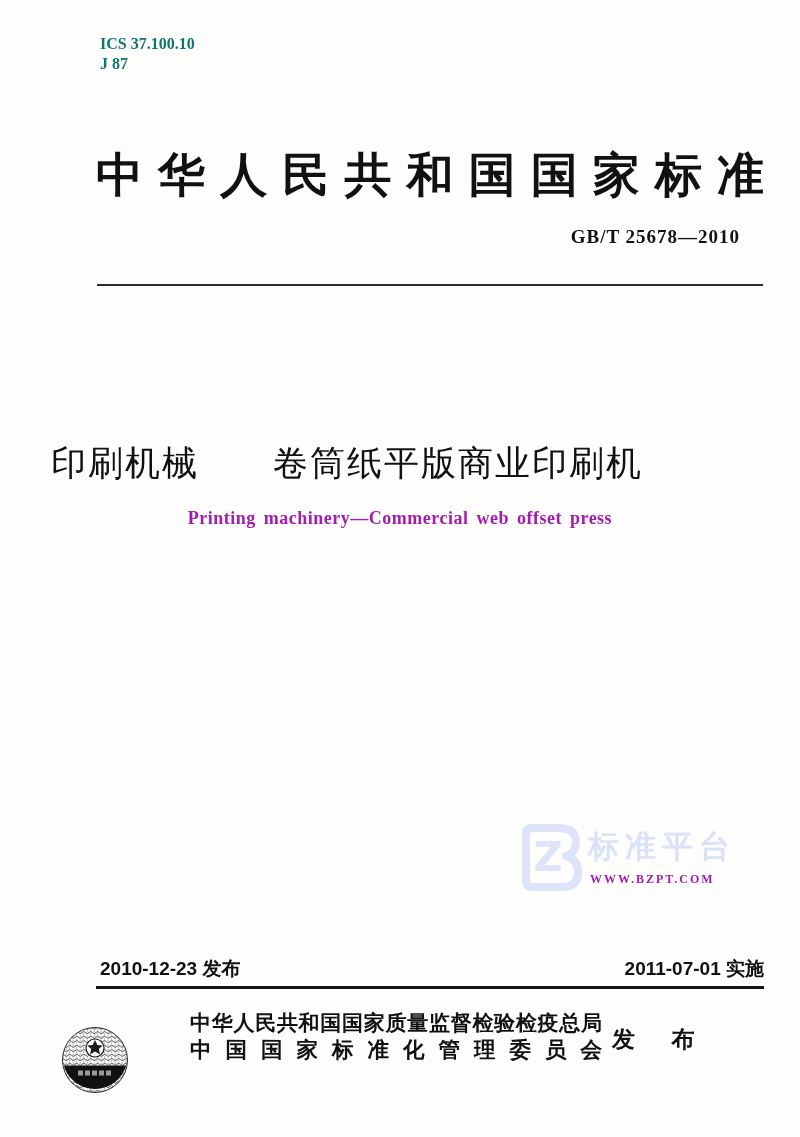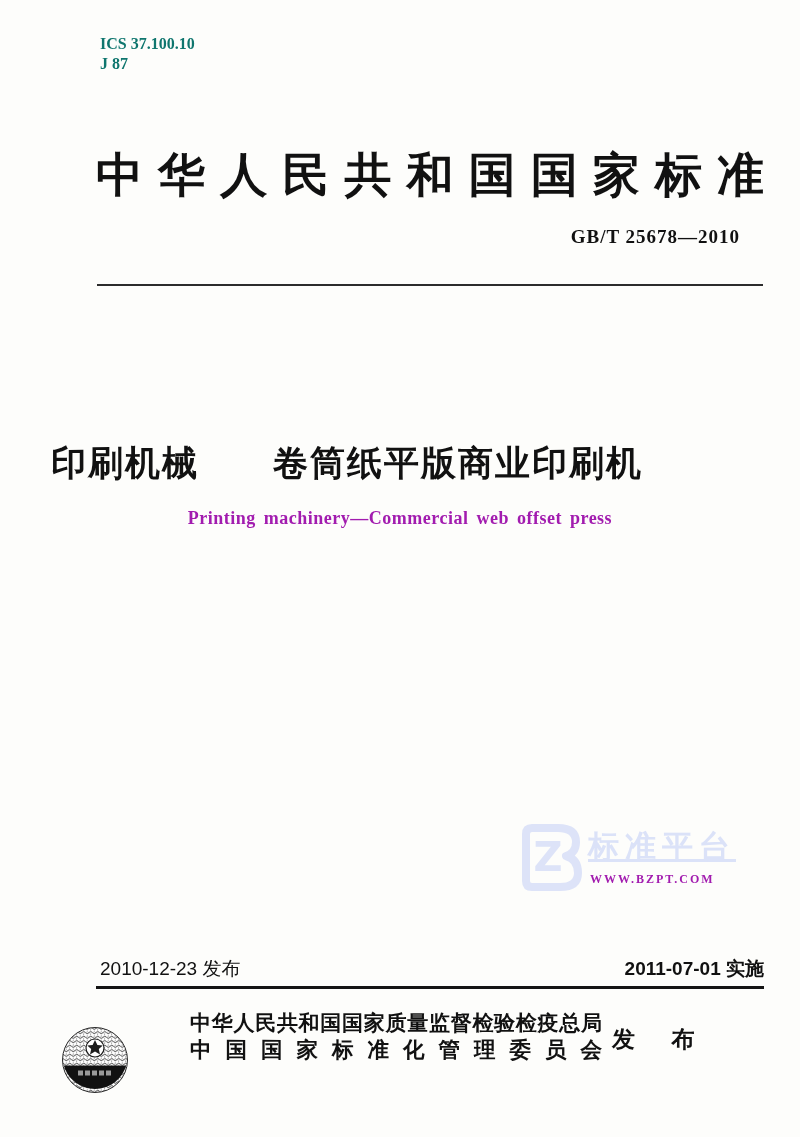--- a/index.html
+++ b/index.html
@@ -47,21 +47,21 @@
   .rule-thin {
     position: absolute; left: 97px; top: 284px; width: 666px; height: 2px;
     background: #2c2c2c;
   }
 
   
   .doc-title-cn {
     position: absolute; left: 0; top: 440px; width: 694px;
     text-align: center;
     font-family: "Liberation Sans", "DejaVu Sans", sans-serif;
-    font-weight: bold; font-size: 35px; color: #111;
+    font-weight: normal; font-size: 35px; color: #111;
     letter-spacing: 2px;
   }
   .doc-title-en {
     position: absolute; left: 0; top: 508px; width: 800px;
     text-align: center;
     font-family: "Liberation Serif", "DejaVu Serif", serif;
     font-weight: bold; font-size: 18px; color: #a21caf;
     letter-spacing: 0.5px;
     word-spacing: 3px;
   }
@@ -69,32 +69,32 @@
   
   .watermark {
     position: absolute; left: 518px; top: 823px;
     display: flex; align-items: flex-start;
   }
   .wm-mark { flex: 0 0 auto; }
   .wm-texts { margin-left: 6px; }
   .wm-name {
     font-family: "Liberation Sans", "DejaVu Sans", sans-serif;
     font-weight: bold; font-size: 31px; line-height: 1;
-    color: #dbe2f8; letter-spacing: 6px; margin-top: 8px; text-decoration: underline;
+    color: #dbe2f8; letter-spacing: 6px; margin-top: 8px;
   }
   .wm-url {
     font-family: "Liberation Serif", "DejaVu Serif", serif;
     font-weight: bold; font-size: 12px; color: #a21caf;
     letter-spacing: 2px; margin-top: 10px; margin-left: 2px;
   }
 
   
   .date-issue {
     position: absolute; left: 100px; top: 956px;
-    font-weight: normal; font-size: 19px; color: #111;
+    font-weight: bold; font-size: 19px; color: #111;
     font-stretch: condensed;
   }
   .date-impl {
     position: absolute; right: 36px; top: 956px;
     font-weight: bold; font-size: 19px; color: #111;
     font-stretch: condensed;
   }
   .rule-thick {
     position: absolute; left: 96px; top: 986px; width: 668px; height: 3px;
     background: #141414;

